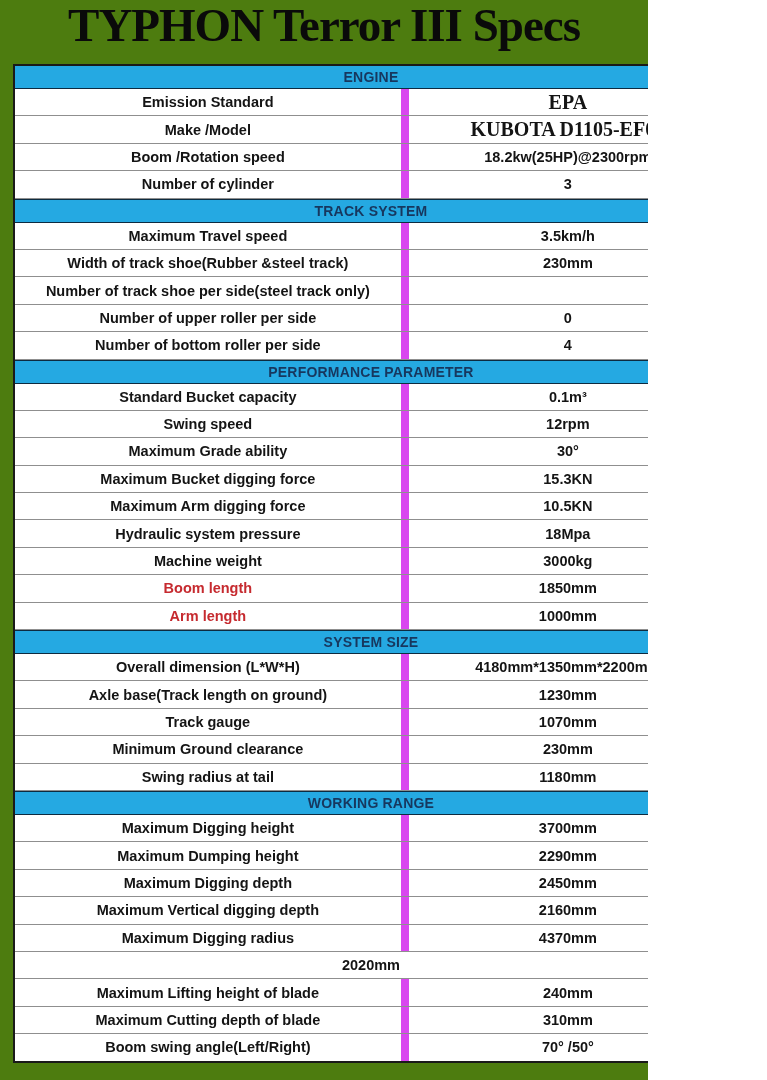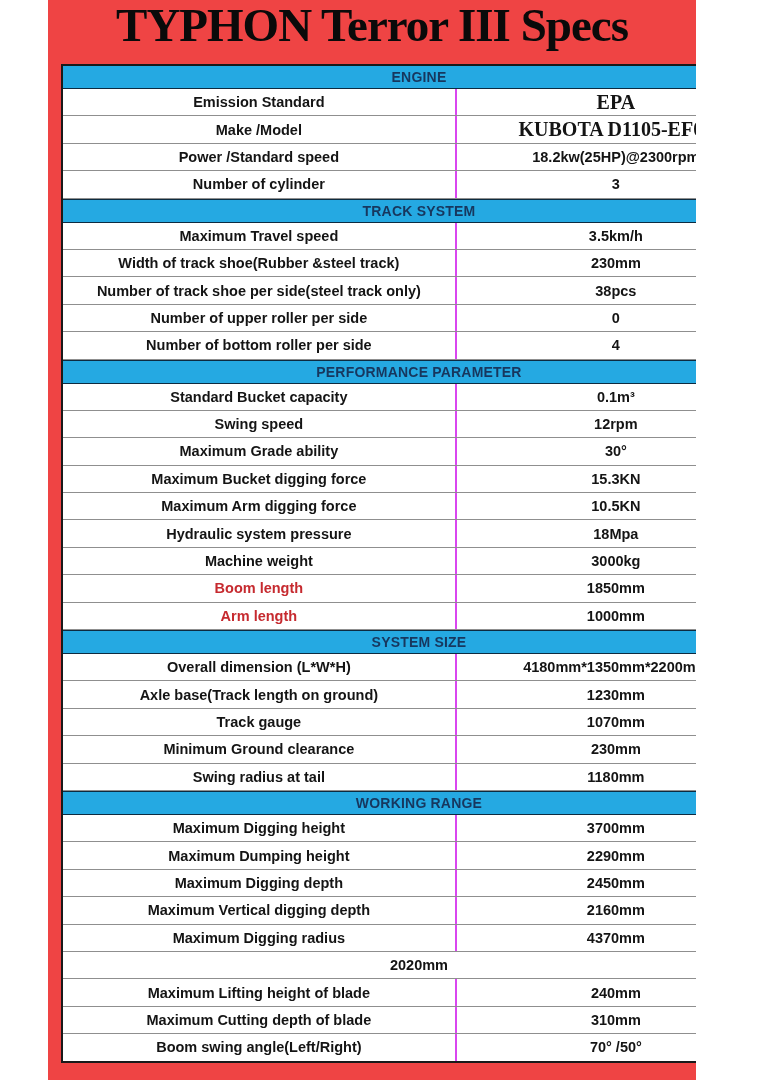--- a/index.html
+++ b/index.html
@@ -8,23 +8,22 @@
     background: #ffffff;
     width: 767px;
     height: 1080px;
     font-family: "Liberation Sans", sans-serif;
     -webkit-font-smoothing: antialiased;
   }
   .page {
     position: relative;
     width: 648px;
     height: 1080px;
-    background: #ef4444;
+    background: #4d7c0f;
     overflow: hidden;
-    margin-left: 48px;
   }
   .page-title {
     position: absolute;
     top: -2px;
     left: 0;
     width: 100%;
     text-align: center;
     font-family: "Liberation Serif", serif;
     font-weight: 700;
     font-size: 47px;
@@ -70,21 +69,21 @@
     display: flex;
     align-items: center;
     justify-content: center;
     font-weight: 700;
     font-size: 14.5px;
     color: #141414;
     white-space: nowrap;
   }
   .cell-label {
     width: 55.3%;
-    border-right: 2px solid #d946ef;
+    border-right: 8px solid #d946ef;
     box-sizing: border-box;
   }
   .cell-value { flex: 1; }
   .red { color: #c62a2f; }
   .serif {
     font-family: "Liberation Serif", serif;
     font-size: 20px;
   }
 </style>
 </head>
@@ -99,41 +98,40 @@
   </div>
       <div class="spec-row">
     <div class="cell cell-label">Emission Standard</div>
     <div class="cell cell-value serif">EPA</div>
   </div>
       <div class="spec-row">
     <div class="cell cell-label">Make /Model</div>
     <div class="cell cell-value serif">KUBOTA D1105-EF02</div>
   </div>
       <div class="spec-row">
-    <div class="cell cell-label">Power /Standard speed</div>
+    <div class="cell cell-label">Boom /Rotation speed</div>
     <div class="cell cell-value">18.2kw(25HP)@2300rpm</div>
   </div>
       <div class="spec-row">
     <div class="cell cell-label">Number of cylinder</div>
     <div class="cell cell-value">3</div>
   </div>
       <div class="section-header">
     <span class="section-header-label">TRACK SYSTEM</span>
   </div>
       <div class="spec-row">
     <div class="cell cell-label">Maximum Travel speed</div>
     <div class="cell cell-value">3.5km/h</div>
   </div>
       <div class="spec-row">
     <div class="cell cell-label">Width of track shoe(Rubber &amp;steel track)</div>
     <div class="cell cell-value">230mm</div>
   </div>
       <div class="spec-row">
     <div class="cell cell-label">Number of track shoe per side(steel track only)</div>
-    <div class="cell cell-value">38pcs</div>
   </div>
       <div class="spec-row">
     <div class="cell cell-label">Number of upper roller per side</div>
     <div class="cell cell-value">0</div>
   </div>
       <div class="spec-row">
     <div class="cell cell-label">Number of bottom roller per side</div>
     <div class="cell cell-value">4</div>
   </div>
       <div class="section-header">

